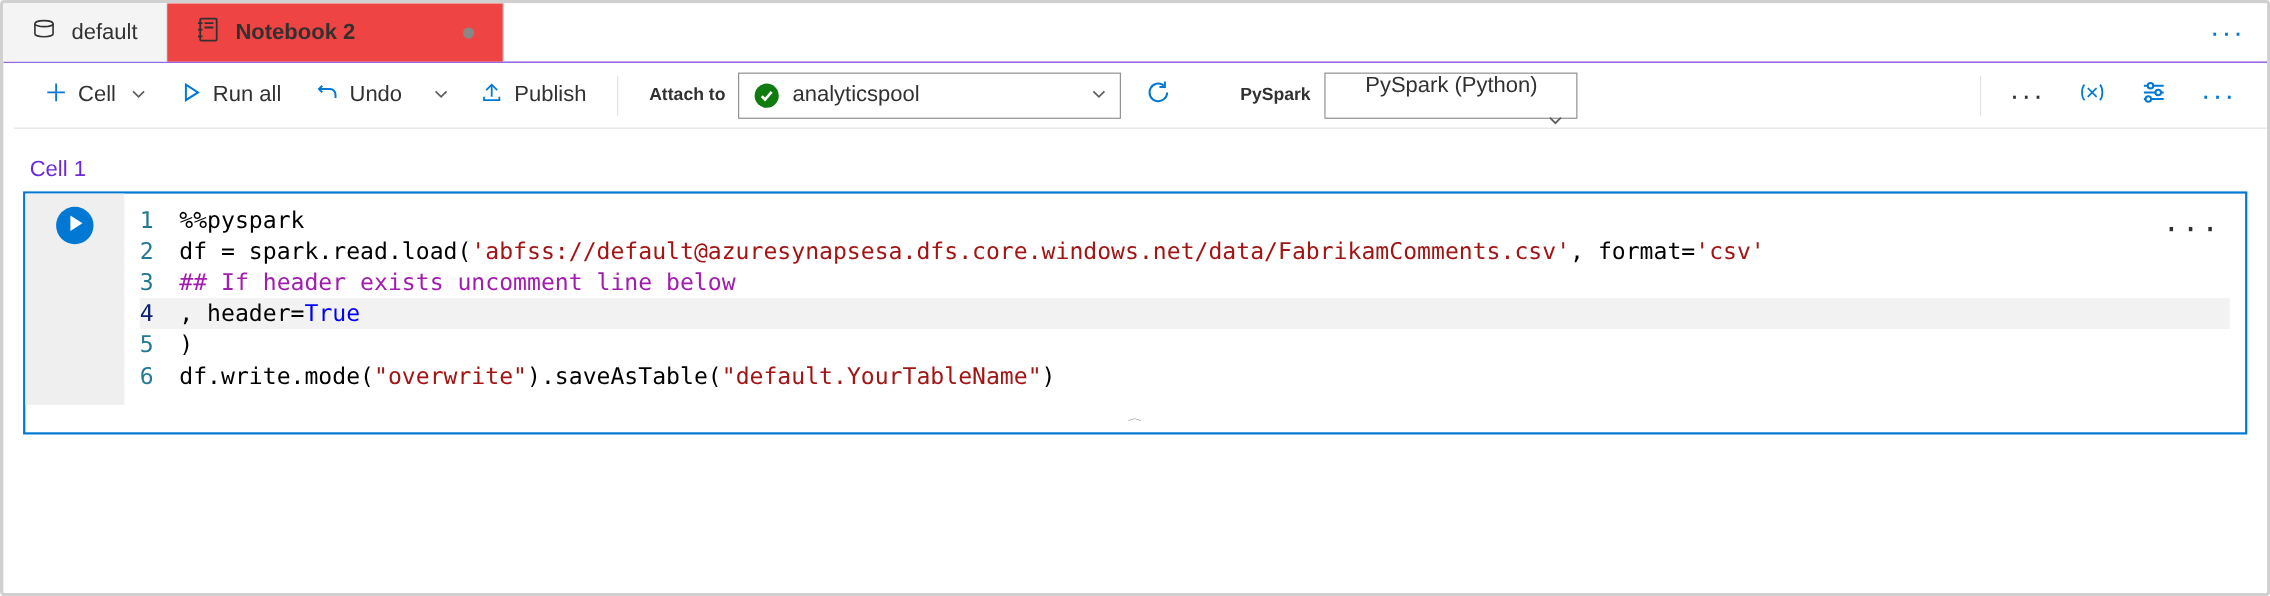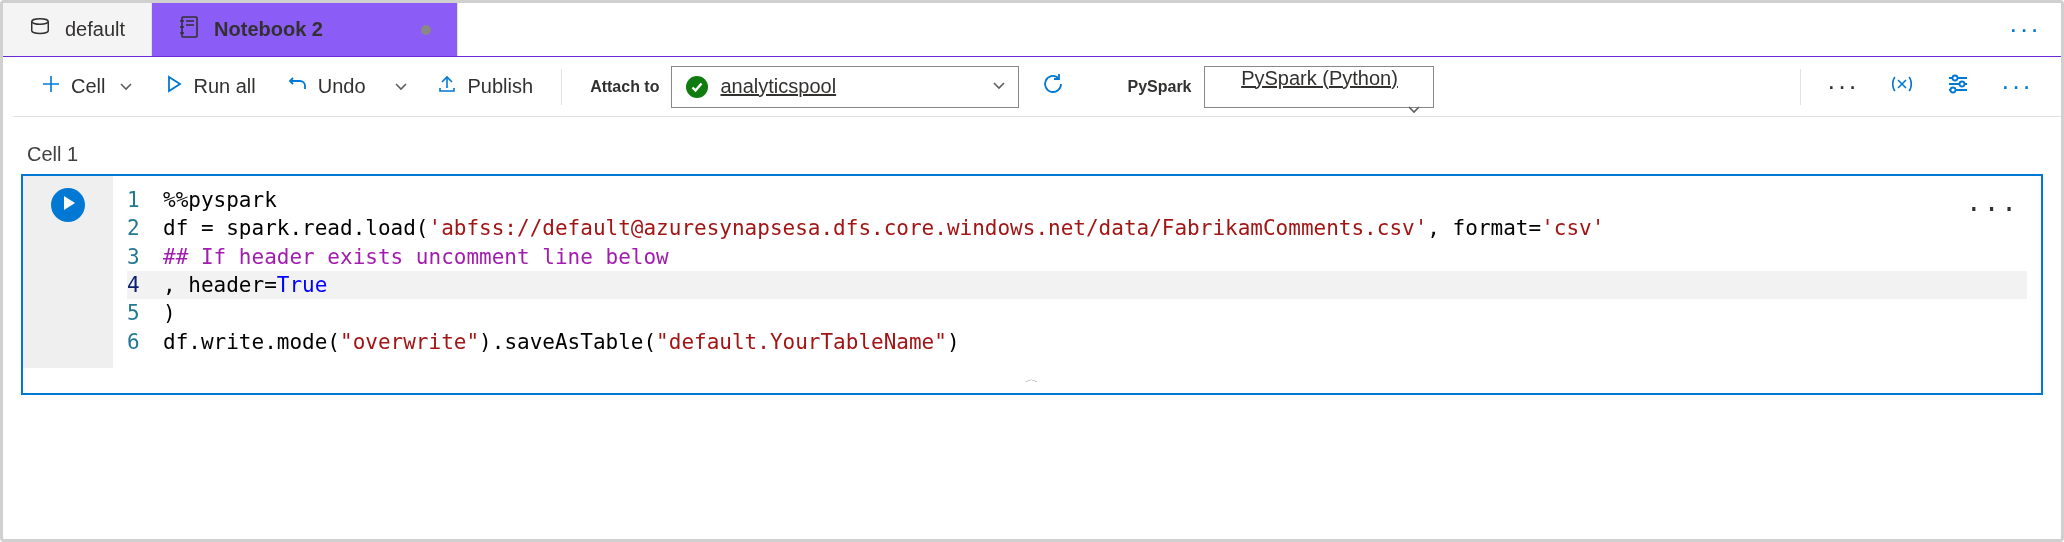--- a/index.html
+++ b/index.html
@@ -30,21 +30,21 @@
     gap: 14px;
     padding: 0 26px;
     height: 100%;
     border-right: 1px solid #e1e1e1;
     background: #f4f4f4;
     cursor: pointer;
     font-size: 20px;
     color: #323130;
   }
   .tab.active {
-    background: #8b5cf6;
+    background: #ef4444;
     font-weight: 600;
   }
   .tab .dirty-dot {
     width: 10px; height: 10px; border-radius: 50%;
     background: #8a8886;
     margin-left: 84px;
   }
   .tabbar .spacer { flex: 1; }
   .tabbar .more {
     padding: 0 20px;
@@ -91,21 +91,20 @@
     display: flex;
     align-items: center;
     gap: 12px;
     height: 42px;
     border: 1px solid #8a8886;
     padding: 0 12px 0 14px;
     cursor: pointer;
     min-width: 250px;
     font-size: 20px;
     color: #323130;
-    text-decoration: underline;
   }
   .combo .chev { margin-left: auto; color: #605e5c; font-size: 14px; }
   .combo.language { min-width: 230px; flex-direction: column; }
   .combo.attach { min-width: 348px; }
   .status-ok {
     width: 22px; height: 22px; border-radius: 50%;
     background: #107c10;
     display: inline-flex; align-items: center; justify-content: center;
   }
   .status-ok svg { width: 14px; height: 14px; }
@@ -125,21 +124,21 @@
     cursor: pointer;
   }
   .tb-right-icon { color: #0078d4; padding: 0 8px; cursor: pointer; }
 
   
   .cell-area {
     padding: 18px 18px 0 18px;
   }
   .cell-label {
     font-size: 20px;
-    color: #404040;
+    color: #6d28d9;
     margin: 8px 0 8px 6px;
   }
   .cell {
     border: 2px solid #0078d4;
     display: flex;
     flex-direction: column;
     position: relative;
   }
   .cell-body { display: flex; }
   .cell-gutter {

